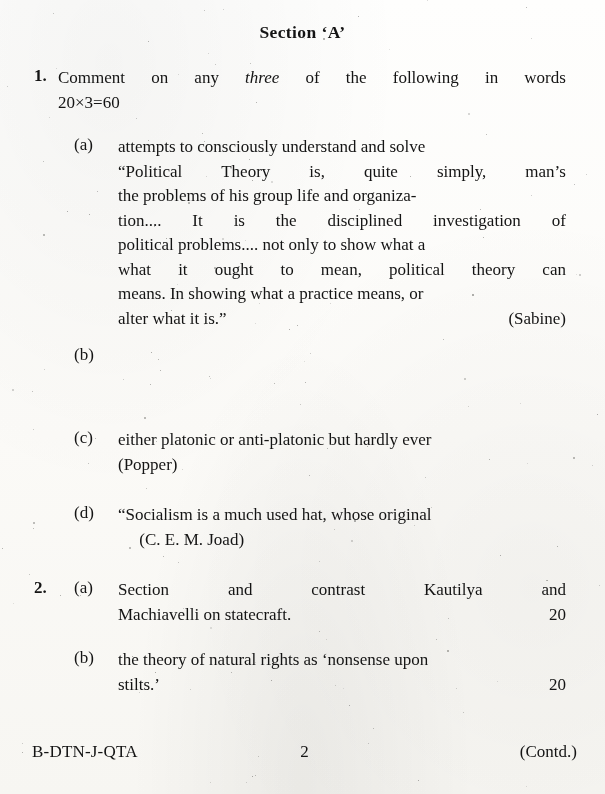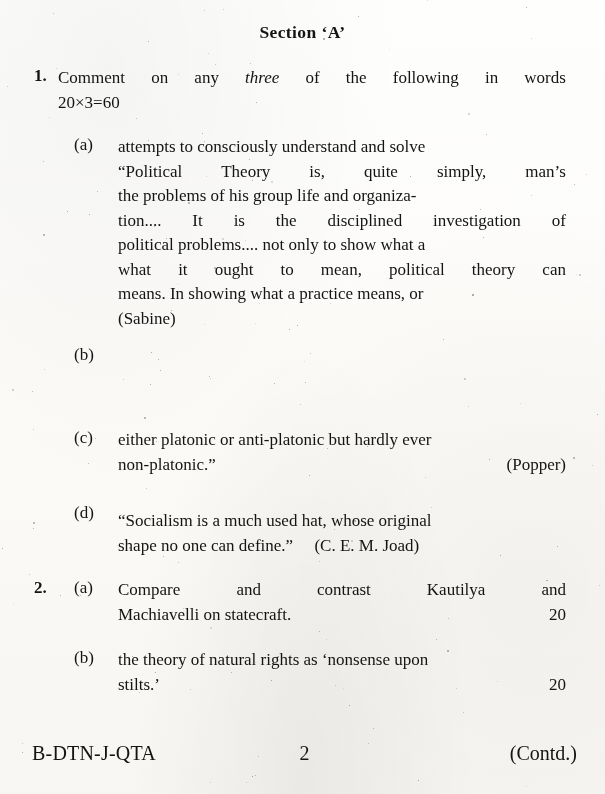--- a/index.html
+++ b/index.html
@@ -95,21 +95,21 @@
   }
 
   
   .footer {
     position: absolute;
     left: 32px;
     right: 28px;
     top: 742px;
     display: flex;
     align-items: flex-end;
-    font-size: 20px;
+    font-size: 17px;
   }
   .footer-code { font-weight: normal; letter-spacing: .2px; }
   .footer-page { position: absolute; left: 0; right: 0; text-align: center; }
   .footer-contd { margin-left: auto; }
 </style>
 </head>
 <body>
 
 <div class="page">
     <div class="speck" style="width: 1px; height: 1px; left: 425.242px; top: 477.184px; opacity: 0.36;"></div>
@@ -314,51 +314,50 @@
       <span>it</span>
       <span>ought</span>
       <span>to</span>
       <span>mean,</span>
       <span>political</span>
       <span>theory</span>
       <span>can</span>
     </div>
     <div class="line tail"><span>means. In showing what a practice means, or</span></div>
     <div class="gapline">
+      <span>alter what it is.”</span>
       <span>(Sabine)</span>
     </div>
   </div>
 
   <div class="qlabel" style="left:74px; top:345px;">(b)</div>
 
   <div class="qlabel" style="left:74px; top:428px;">(c)</div>
   <div class="qbody" style="left:118px; top:428px; width:448px;">
     <div class="line tail"><span>either platonic or anti-platonic but hardly ever</span></div>
     <div class="gapline">
-      <span>non-platonic.”</span>
       <span>(Popper)</span>
     </div>
   </div>
 
   <div class="qlabel" style="left:74px; top:503px;">(d)</div>
-  <div class="qbody" style="left:118px; top:503px; width:448px;margin-top:6px;">
+  <div class="qbody" style="left:118px; top:503px; width:448px;">
     <div class="line tail"><span>“Socialism is a much used hat, whose original</span></div>
     <div class="line tail">
-      <span>shape no one can define.”</span>
       <span>&nbsp;&nbsp;&nbsp;&nbsp;&nbsp;</span>
       <span>(C. E. M. Joad)</span>
     </div>
   </div>
 
   <div class="qnum" style="left:34px; top:578px;">2.</div>
 
   <div class="qlabel" style="left:74px; top:578px;">(a)</div>
   <div class="qbody" style="left:118px; top:578px; width:448px;">
     <div class="line just">
-      <span>Compare</span>
+      <span>Section</span>
       <span>and</span>
       <span>contrast</span>
       <span>Kautilya</span>
       <span>and</span>
     </div>
     <div class="gapline">
       <span>Machiavelli on statecraft.</span>
       <span>20</span>
     </div>
   </div>

